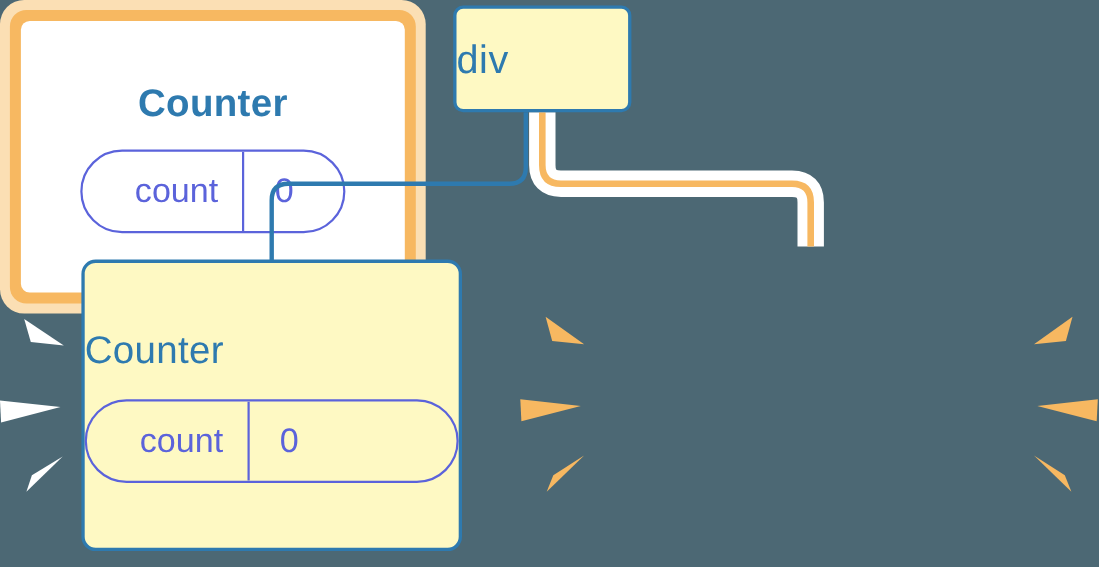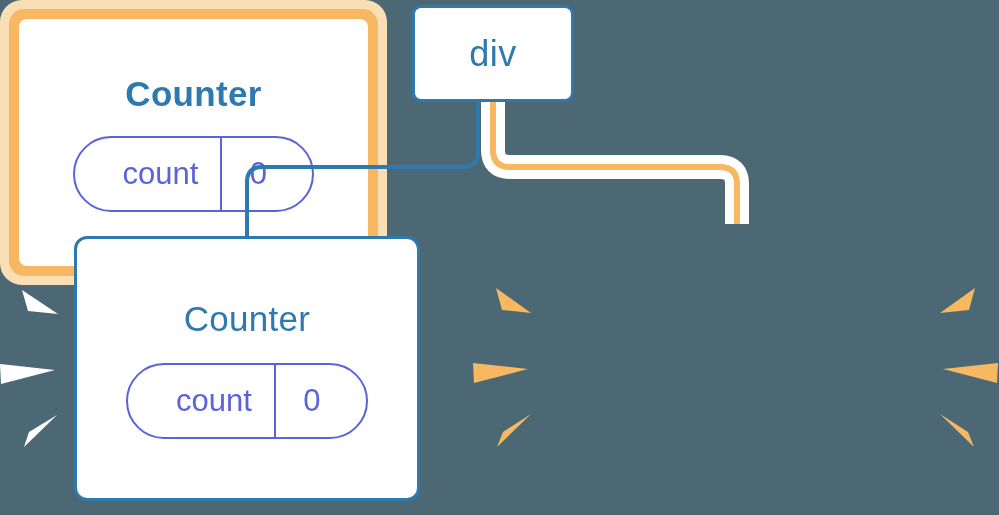--- a/index.html
+++ b/index.html
@@ -27,25 +27,24 @@
   #sparkles {
     position: absolute;
     left: 0; top: 0;
     width: 999px;
     height: 515px;
   }
 
   
   .node {
     position: absolute;
-    background: #ffffff;
+    background: #fef9c3;
     box-sizing: border-box;
     display: flex;
     flex-direction: column;
-    align-items: center;
     justify-content: center;
   }
 
   #node-div {
     left: 412px;
     top: 5px;
     width: 162px;
     height: 97px;
     border: 3px solid #2e7aaf;
     border-radius: 9px;

